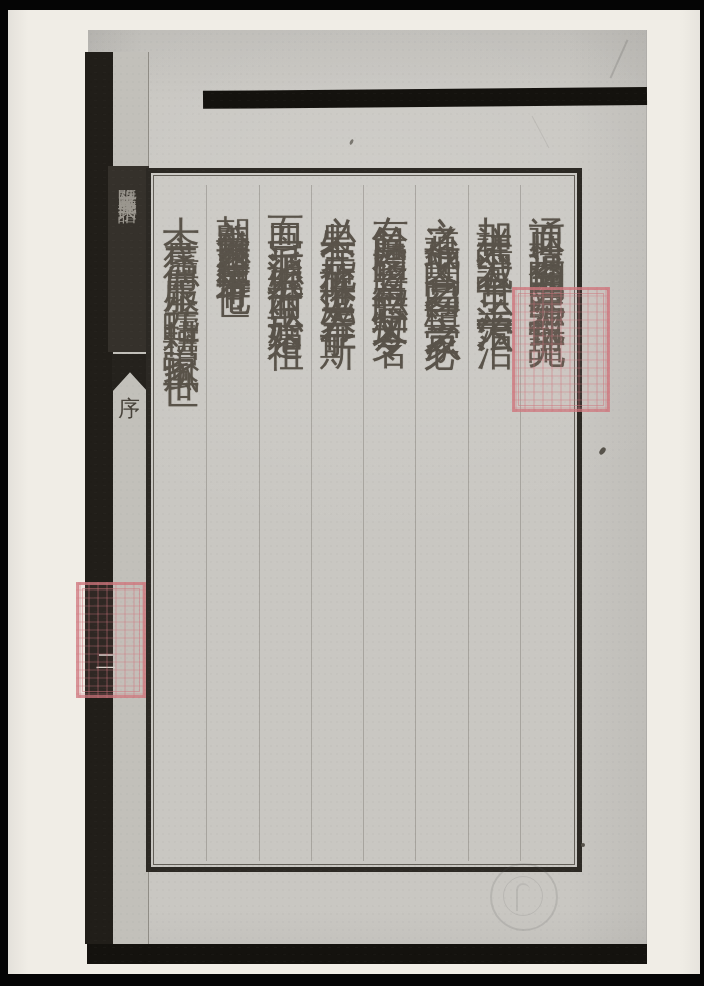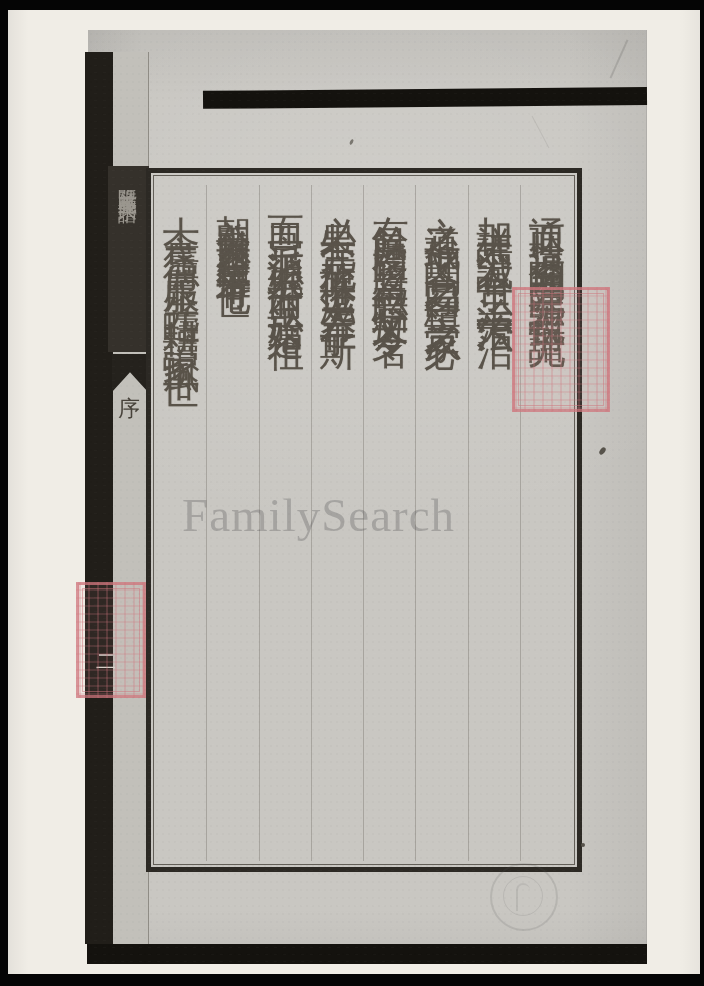--- a/index.html
+++ b/index.html
@@ -129,21 +129,20 @@
       </div>
     </div>
 
     <div class="seal seal-right">
         <i></i>
       </div>
     <div class="seal seal-left">
         <i></i>
       </div>
 
-    <div class="wm-text">FamilySearch</div>
     <div class="wm-logo">
       <i></i>
       <b></b>
     </div>
 
     <div class="speck sp1"></div>
     <div class="speck sp2"></div>
     <div class="speck sp3"></div>
     <div class="crease cr1"></div>
     <div class="crease cr2"></div>

